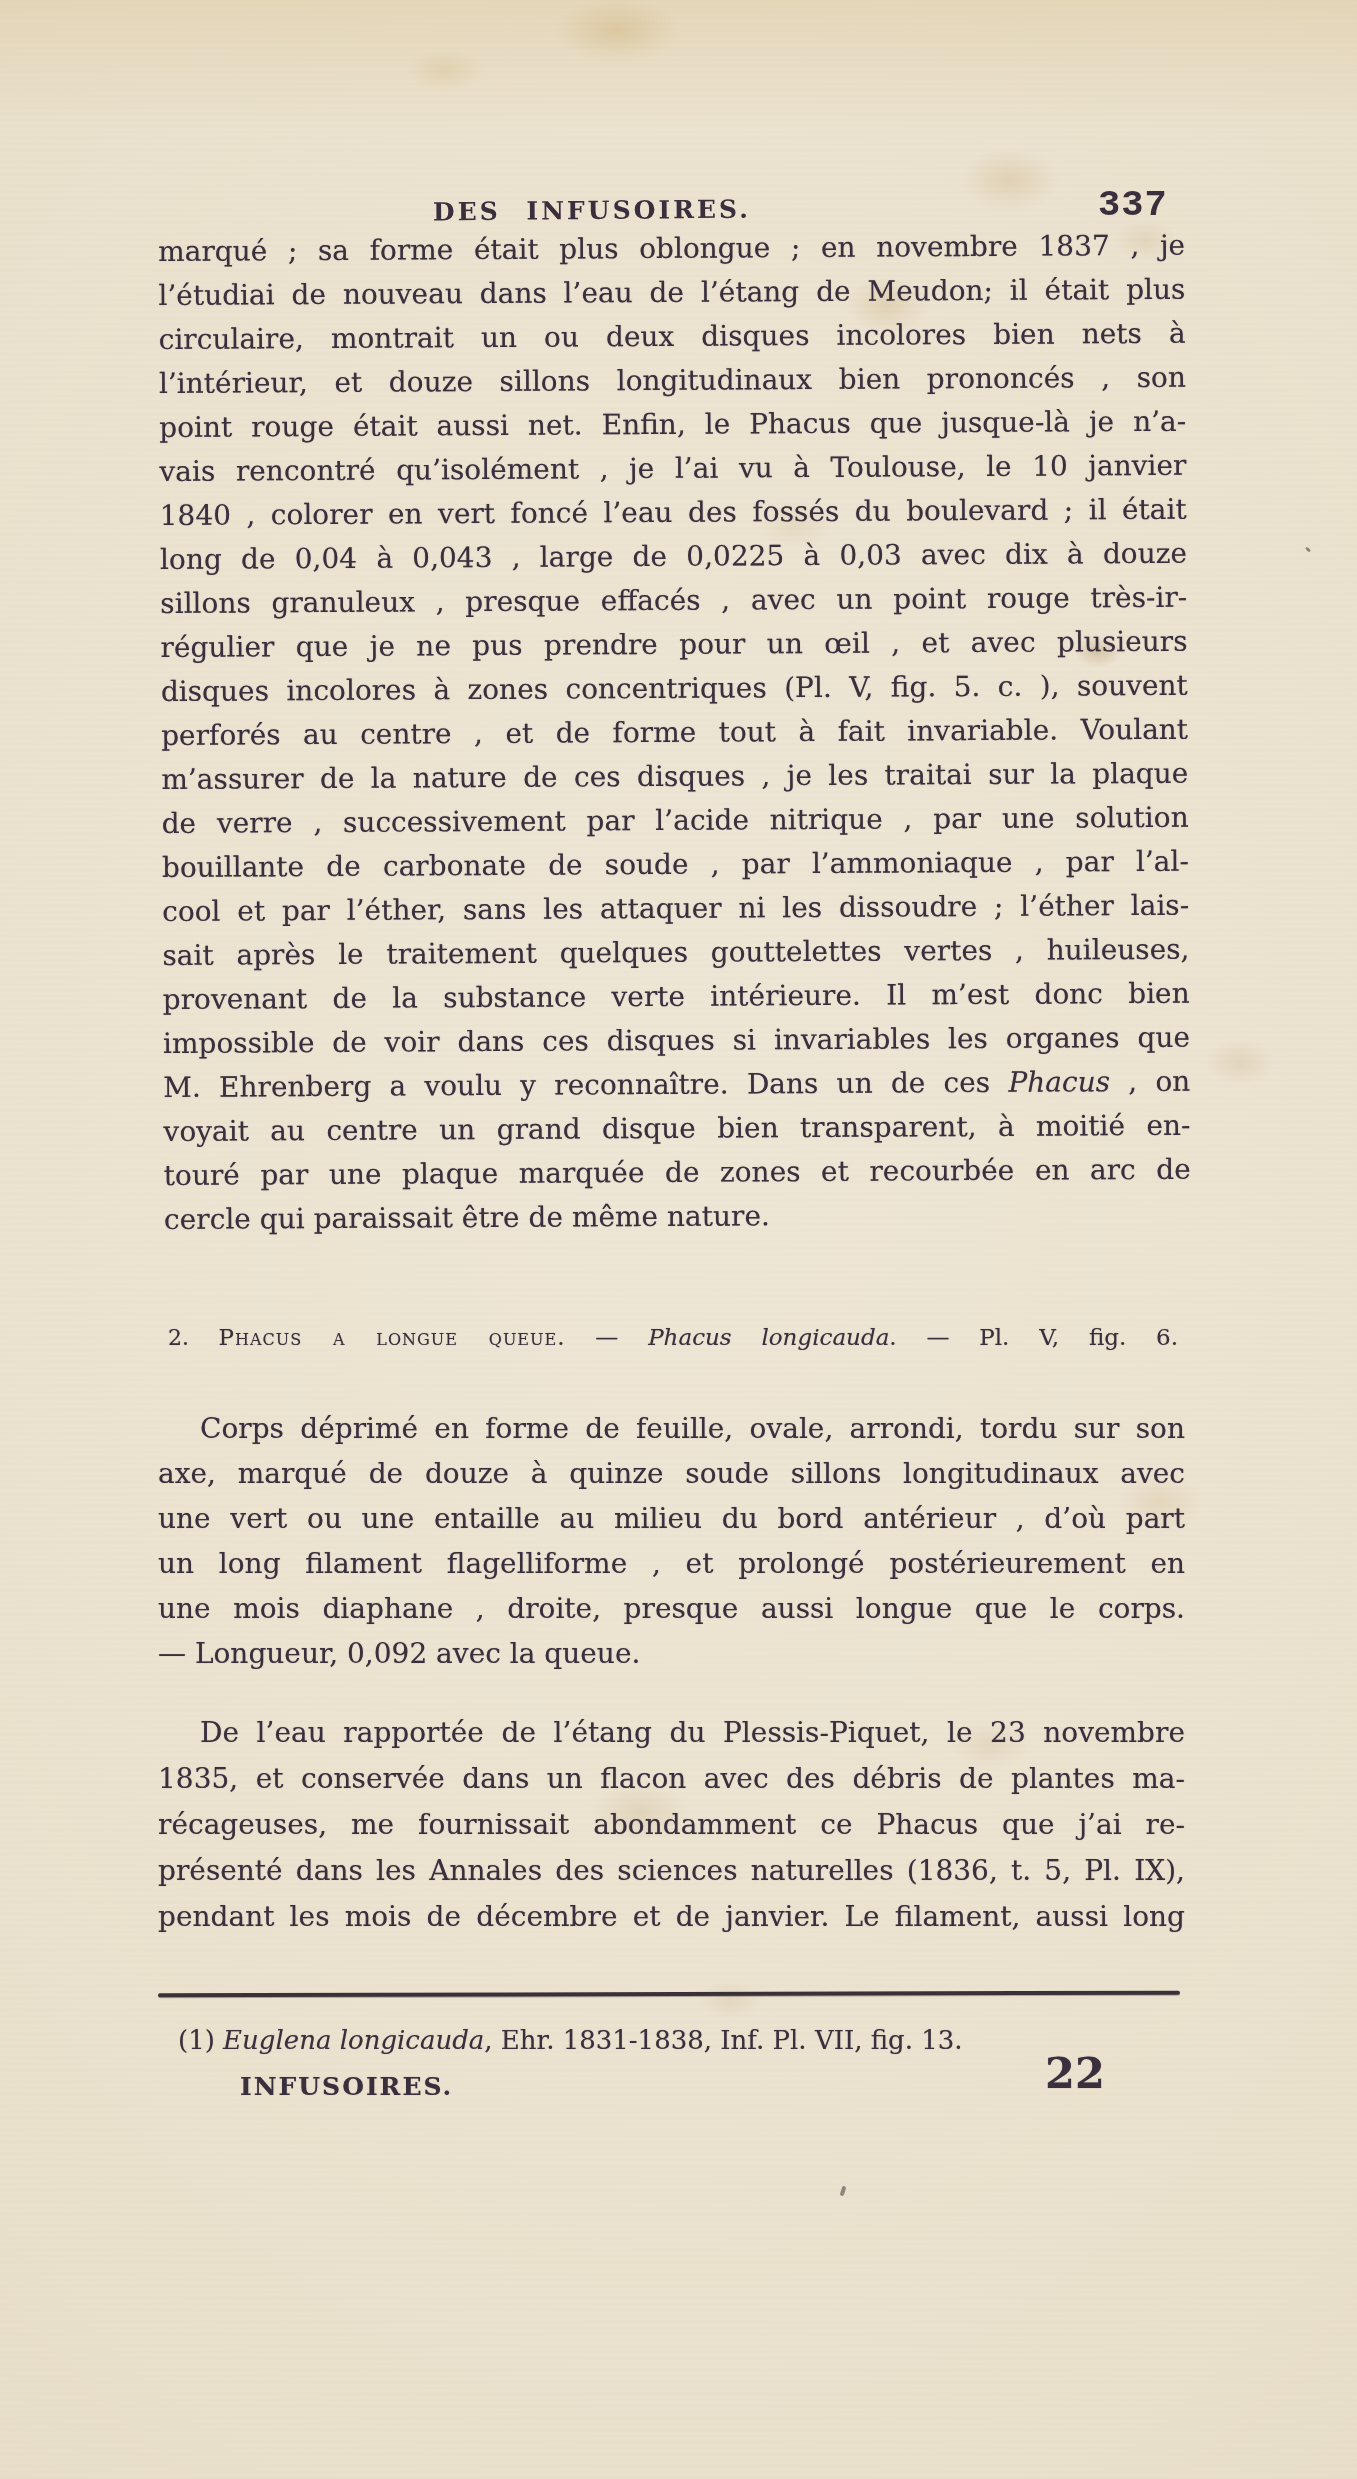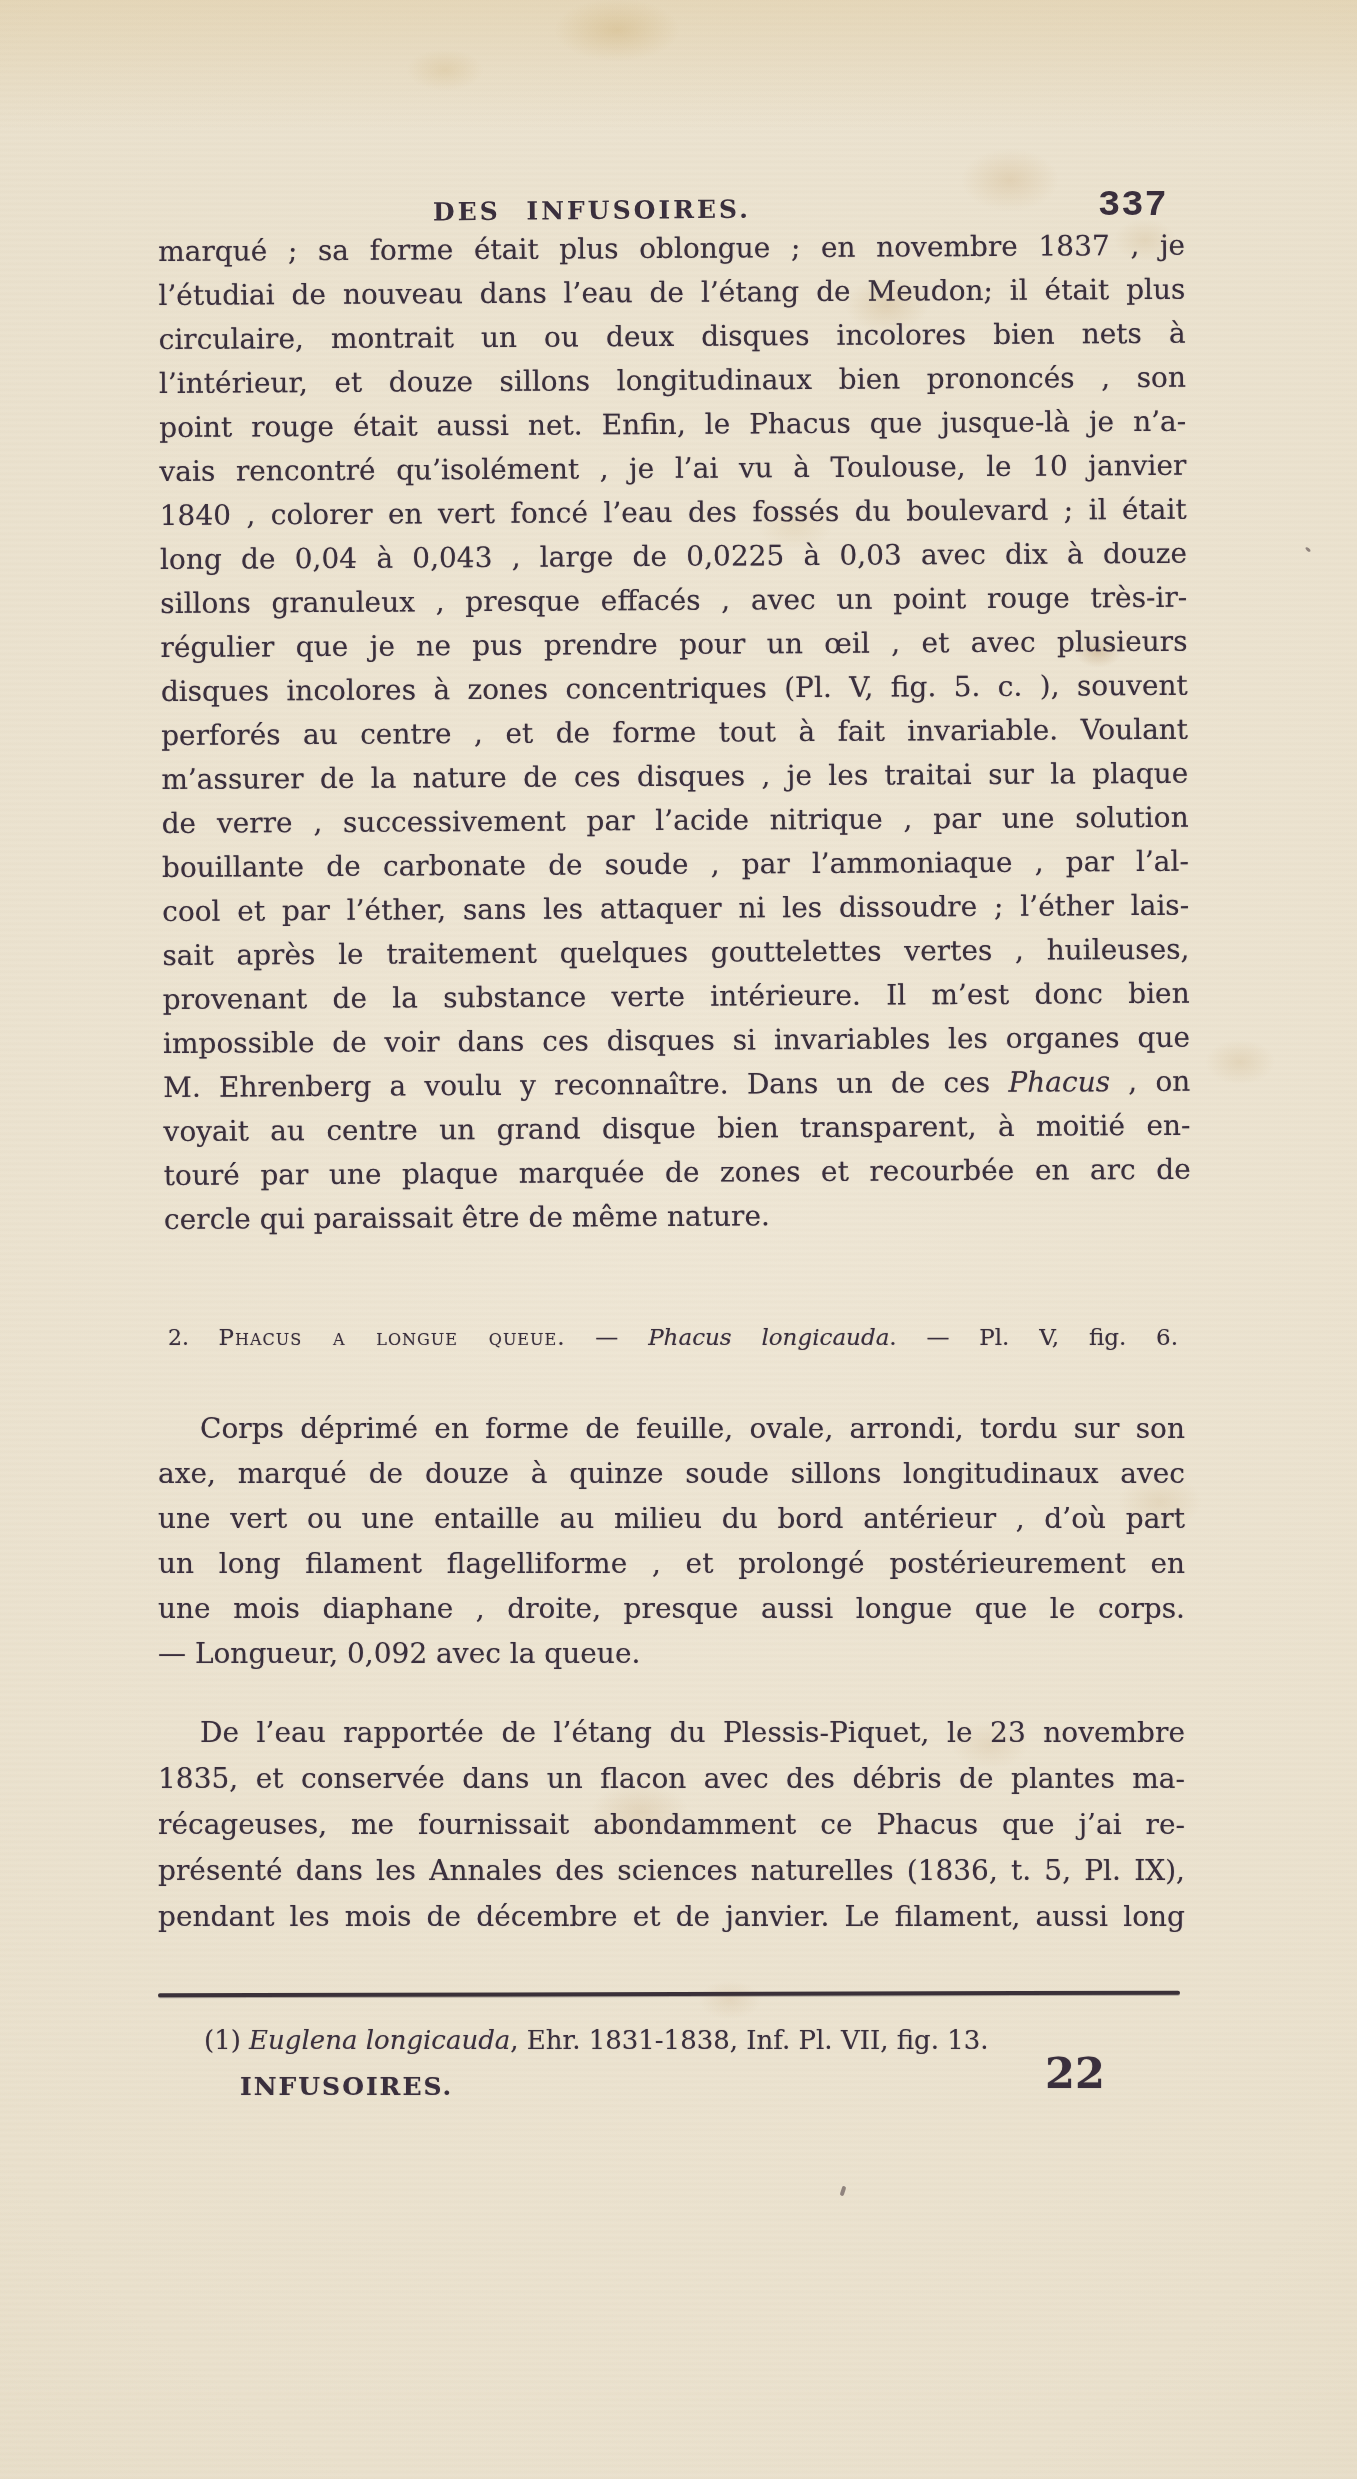--- a/index.html
+++ b/index.html
@@ -58,21 +58,21 @@
   .sc{font-variant:small-caps;letter-spacing:1px;}
   .it{font-style:italic;}
   .heading-num{font-size:22px;}
   .footnote-rule{
     position:absolute;left:158px;top:1992px;width:1022px;height:4px;
     background:#3a3038;border-radius:2px;
     box-shadow:0 1px 0 rgba(58,48,56,0.35);
     transform:rotate(-0.15deg);
   }
   .footnote{
-    position:absolute;left:204px;top:2020px;width:1000px;
+    position:absolute;left:178px;top:2020px;width:1000px;
     font-size:26px;line-height:40px;
     text-shadow:0 0 1px rgba(58,47,61,0.4);
   }
   .signature-title{
     position:absolute;left:240px;top:2072px;
     font-size:25px;font-weight:700;letter-spacing:2px;
     text-shadow:0 0 1px rgba(58,47,61,0.4);
   }
   .signature-number{
     position:absolute;left:1045px;top:2048px;

